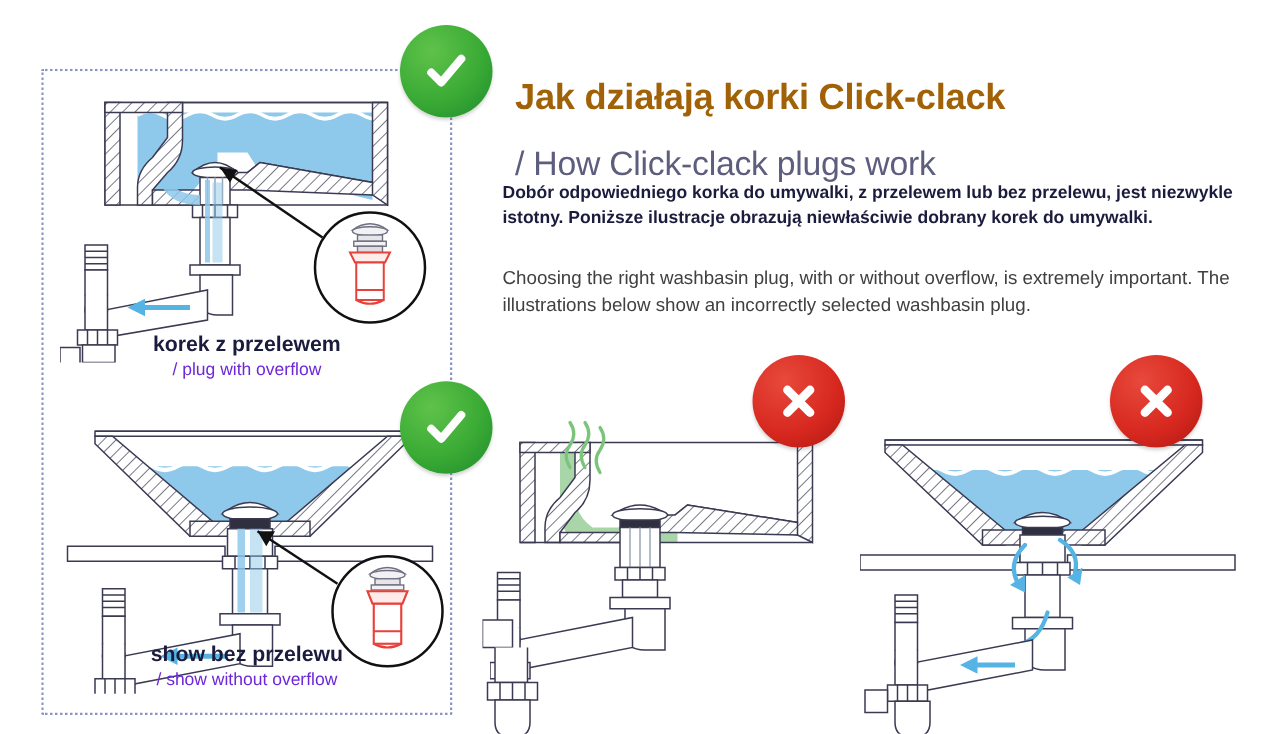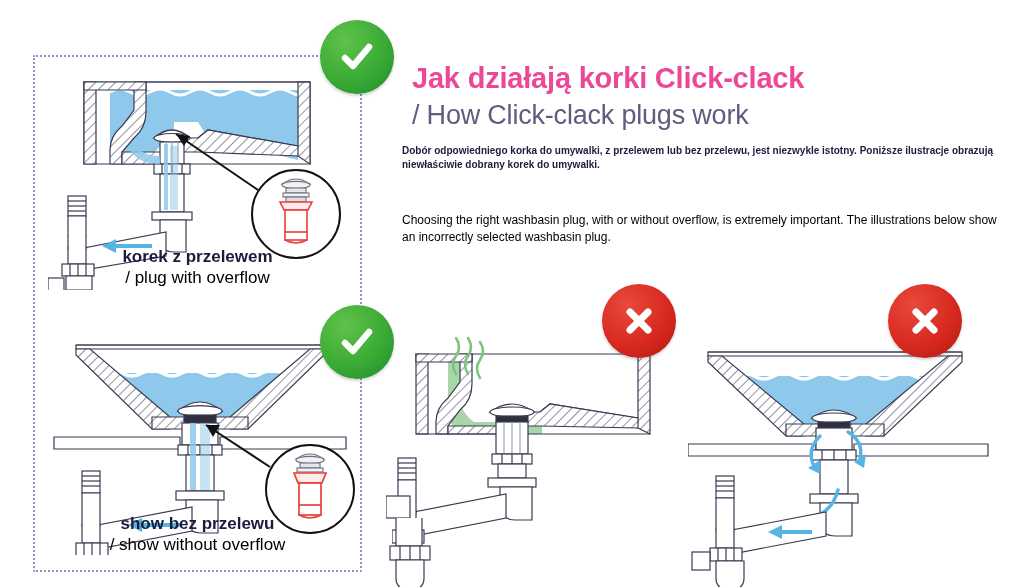--- a/index.html
+++ b/index.html
@@ -17,32 +17,32 @@
   .badge{position:absolute;width:74px;height:74px;border-radius:50%;
          display:flex;align-items:center;justify-content:center;}
   .badge.green{background:radial-gradient(circle at 34% 28%,#5fc24a 0%,#3aab35 55%,#1f8a2c 100%);
                 box-shadow:0 2px 3px rgba(0,0,0,.18);}
   .badge.red{background:radial-gradient(circle at 34% 28%,#e8493c 0%,#d7281f 58%,#ad1812 100%);
                 box-shadow:0 2px 3px rgba(0,0,0,.18);}
   .badge svg{display:block;}
 
   
   .title{position:absolute;left:412px;top:62px;font-size:29px;font-weight:600;
-         color:#ec4899;letter-spacing:-.2px;white-space:nowrap;}
-  .subtitle{position:absolute;left:412px;top:100px;font-size:27px;font-weight:300;
+         color:#a16207;letter-spacing:-.2px;white-space:nowrap;}
+  .subtitle{position:absolute;left:412px;top:116px;font-size:27px;font-weight:300;
          color:#5d5d7e;letter-spacing:-.2px;white-space:nowrap;text-align:right;}
-  .lead{position:absolute;left:402px;top:144px;width:608px;font-size:10px;
+  .lead{position:absolute;left:402px;top:144px;width:608px;font-size:14px;
         font-weight:bold;color:#1b1b3d;line-height:1.42;}
-  .body-en{position:absolute;left:402px;top:212px;width:608px;font-size:12px;
-        font-weight:400;color:#000000;line-height:1.45;}
+  .body-en{position:absolute;left:402px;top:212px;width:608px;font-size:15px;
+        font-weight:400;color:#404040;line-height:1.45;}
 
   
   .cap{position:absolute;text-align:center;width:329px;left:33px;}
   .cap .pl{font-size:17px;font-weight:bold;color:#1b1b3d;line-height:1.25;}
-  .cap .en{font-size:17px;font-weight:300;color:#000000;line-height:1.3;}
+  .cap .en{font-size:14px;font-weight:300;color:#6d28d9;line-height:1.3;}
 
   svg.fig{position:absolute;display:block;}
   .nofill{fill:none;}
 </style>
 </head>
 <body>
 
 <div id="root">
 
   <div class="dotted-box"></div>
@@ -157,21 +157,21 @@
       <path d="M115,112 q11,6 22,0" class="nofill"></path>
     </g>
   </svg>
 
   <div class="badge green" style="left:320px;top:20px;">
     <svg width="42" height="42" viewBox="0 0 42 42">
       <path d="M9 22 L17 30 L33 11" stroke="#ffffff" stroke-width="6.5" fill="none" stroke-linecap="round" stroke-linejoin="round"></path>
     </svg>
   </div>
 
-  <div class="cap" style="top:246px;">
+  <div class="cap" style="top:265px;">
     <div class="pl">korek z przelewem</div>
     <div class="en">/ plug with overflow</div>
   </div>
 
   <svg class="fig" style="left:40px;top:325px;" width="320" height="230" viewBox="0 0 320 230">
     <defs>
       <pattern id="hatchB" width="7" height="7" patternTransform="rotate(45)" patternUnits="userSpaceOnUse">
         <rect width="7" height="7" fill="#ffffff"></rect>
         <line x1="0" y1="0" x2="0" y2="7" stroke="#3a3a52" stroke-width="1.1"></line>
       </pattern>

